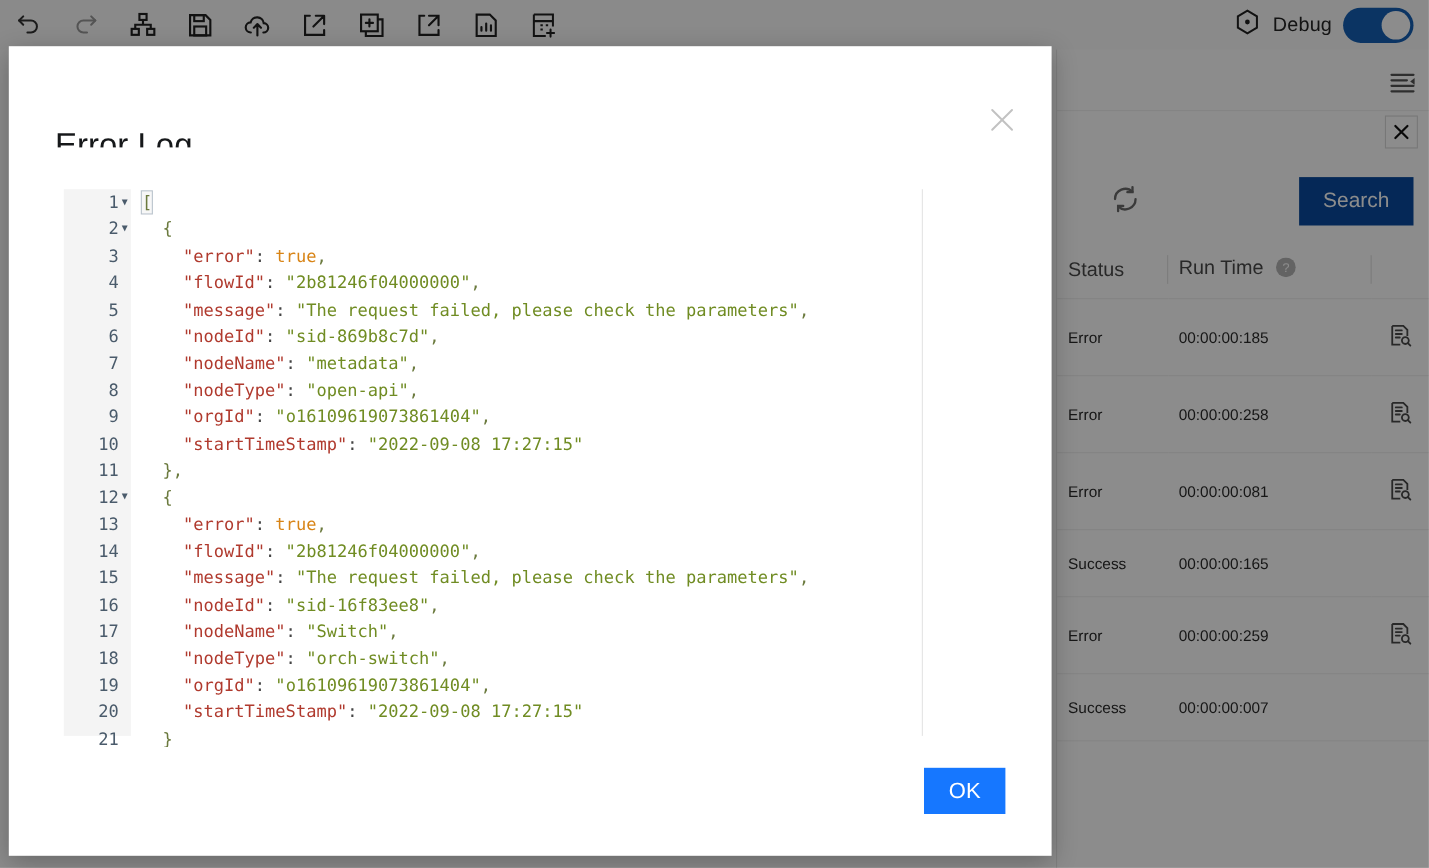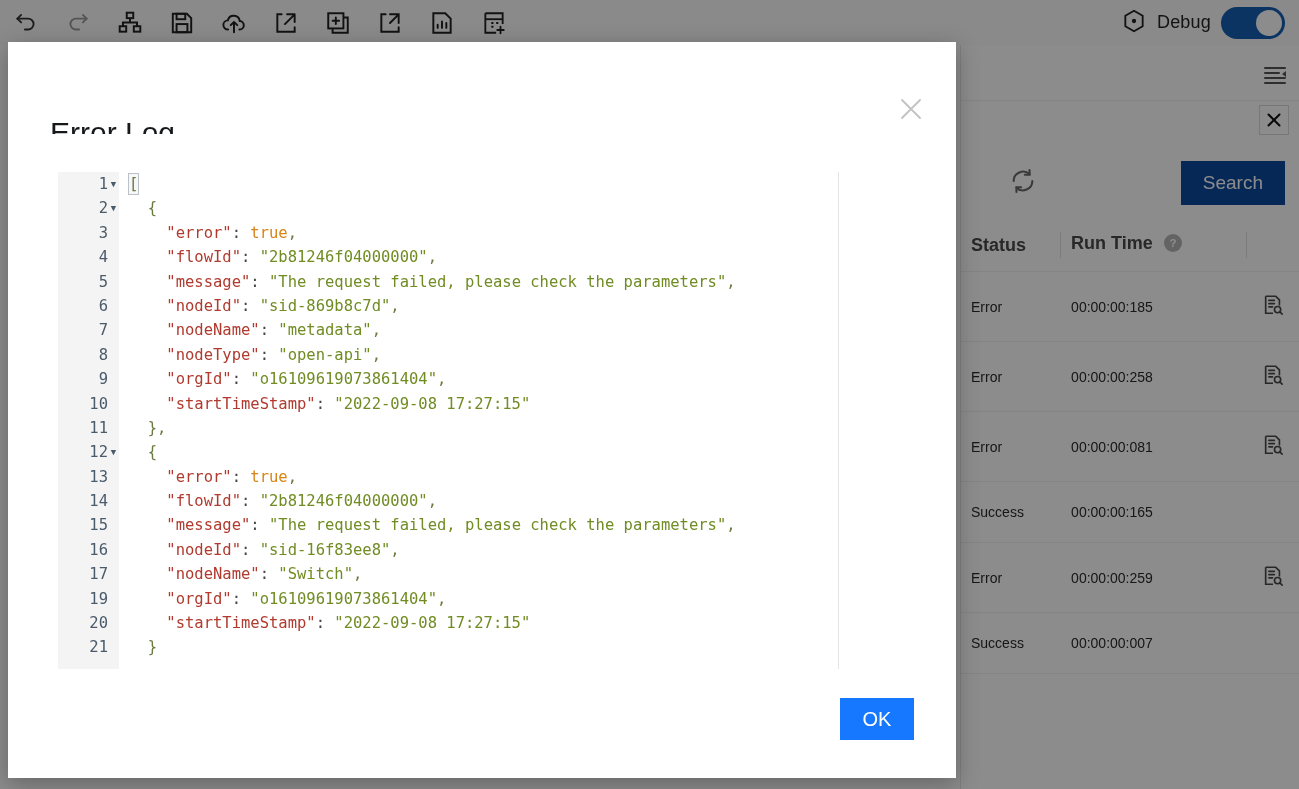--- a/index.html
+++ b/index.html
@@ -78,21 +78,21 @@
   }
   #refresh-icon { cursor: pointer; margin-right: auto; margin-left: 34px; }
   #search-button {
     background: #0a4a9e; color: #fff;
     font-size: 19px; border: none;
     padding: 11px 22px; cursor: pointer;
     font-family: "Liberation Sans", sans-serif;
   }
   #run-table { width: 100%; border-collapse: collapse; }
   #run-table thead th {
-    font-weight: bold; font-size: 18px; color: #4a4a4a;
+    font-weight: normal; font-size: 18px; color: #4a4a4a;
     text-align: left; padding: 14px 0 14px 10px;
     border-bottom: 1px solid #f0f0f0;
     position: relative;
   }
   #run-table thead th.col-sep::after {
     content: ""; position: absolute; right: 0; top: 25%;
     height: 50%; width: 1px; background: #e0e0e0;
   }
   #run-table tbody td {
     font-size: 14px; color: #2b2b2b;
@@ -415,20 +415,21 @@
         <div class="code-line"><div class="ln-num">8</div><div class="ln-text"><span class="tok-plain">    </span><span class="tok-key">"nodeType"</span><span class="tok-plain">: </span><span class="tok-str">"open-api"</span><span class="tok-punct">,</span></div></div>
         <div class="code-line"><div class="ln-num">9</div><div class="ln-text"><span class="tok-plain">    </span><span class="tok-key">"orgId"</span><span class="tok-plain">: </span><span class="tok-str">"o16109619073861404"</span><span class="tok-punct">,</span></div></div>
         <div class="code-line"><div class="ln-num">10</div><div class="ln-text"><span class="tok-plain">    </span><span class="tok-key">"startTimeStamp"</span><span class="tok-plain">: </span><span class="tok-str">"2022-09-08 17:27:15"</span></div></div>
         <div class="code-line"><div class="ln-num">11</div><div class="ln-text"><span class="tok-punct">  },</span></div></div>
         <div class="code-line"><div class="ln-num">12<span class="fold">▼</span></div><div class="ln-text"><span class="tok-punct">  {</span></div></div>
         <div class="code-line"><div class="ln-num">13</div><div class="ln-text"><span class="tok-plain">    </span><span class="tok-key">"error"</span><span class="tok-plain">: </span><span class="tok-bool">true</span><span class="tok-punct">,</span></div></div>
         <div class="code-line"><div class="ln-num">14</div><div class="ln-text"><span class="tok-plain">    </span><span class="tok-key">"flowId"</span><span class="tok-plain">: </span><span class="tok-str">"2b81246f04000000"</span><span class="tok-punct">,</span></div></div>
         <div class="code-line"><div class="ln-num">15</div><div class="ln-text"><span class="tok-plain">    </span><span class="tok-key">"message"</span><span class="tok-plain">: </span><span class="tok-str">"The request failed, please check the parameters"</span><span class="tok-punct">,</span></div></div>
         <div class="code-line"><div class="ln-num">16</div><div class="ln-text"><span class="tok-plain">    </span><span class="tok-key">"nodeId"</span><span class="tok-plain">: </span><span class="tok-str">"sid-16f83ee8"</span><span class="tok-punct">,</span></div></div>
         <div class="code-line"><div class="ln-num">17</div><div class="ln-text"><span class="tok-plain">    </span><span class="tok-key">"nodeName"</span><span class="tok-plain">: </span><span class="tok-str">"Switch"</span><span class="tok-punct">,</span></div></div>
+        <div class="code-line"><div class="ln-num">18</div><div class="ln-text"><span class="tok-plain">    </span><span class="tok-key">"nodeType"</span><span class="tok-plain">: </span><span class="tok-str">"orch-switch"</span><span class="tok-punct">,</span></div></div>
         <div class="code-line"><div class="ln-num">19</div><div class="ln-text"><span class="tok-plain">    </span><span class="tok-key">"orgId"</span><span class="tok-plain">: </span><span class="tok-str">"o16109619073861404"</span><span class="tok-punct">,</span></div></div>
         <div class="code-line"><div class="ln-num">20</div><div class="ln-text"><span class="tok-plain">    </span><span class="tok-key">"startTimeStamp"</span><span class="tok-plain">: </span><span class="tok-str">"2022-09-08 17:27:15"</span></div></div>
         <div class="code-line"><div class="ln-num">21</div><div class="ln-text"><span class="tok-punct">  }</span></div></div>
       </div>
   </div>
 
   <div id="modal-footer">
     <button id="ok-button" style="background: rgb(22, 119, 255);">OK</button>
   </div>
 </div>

